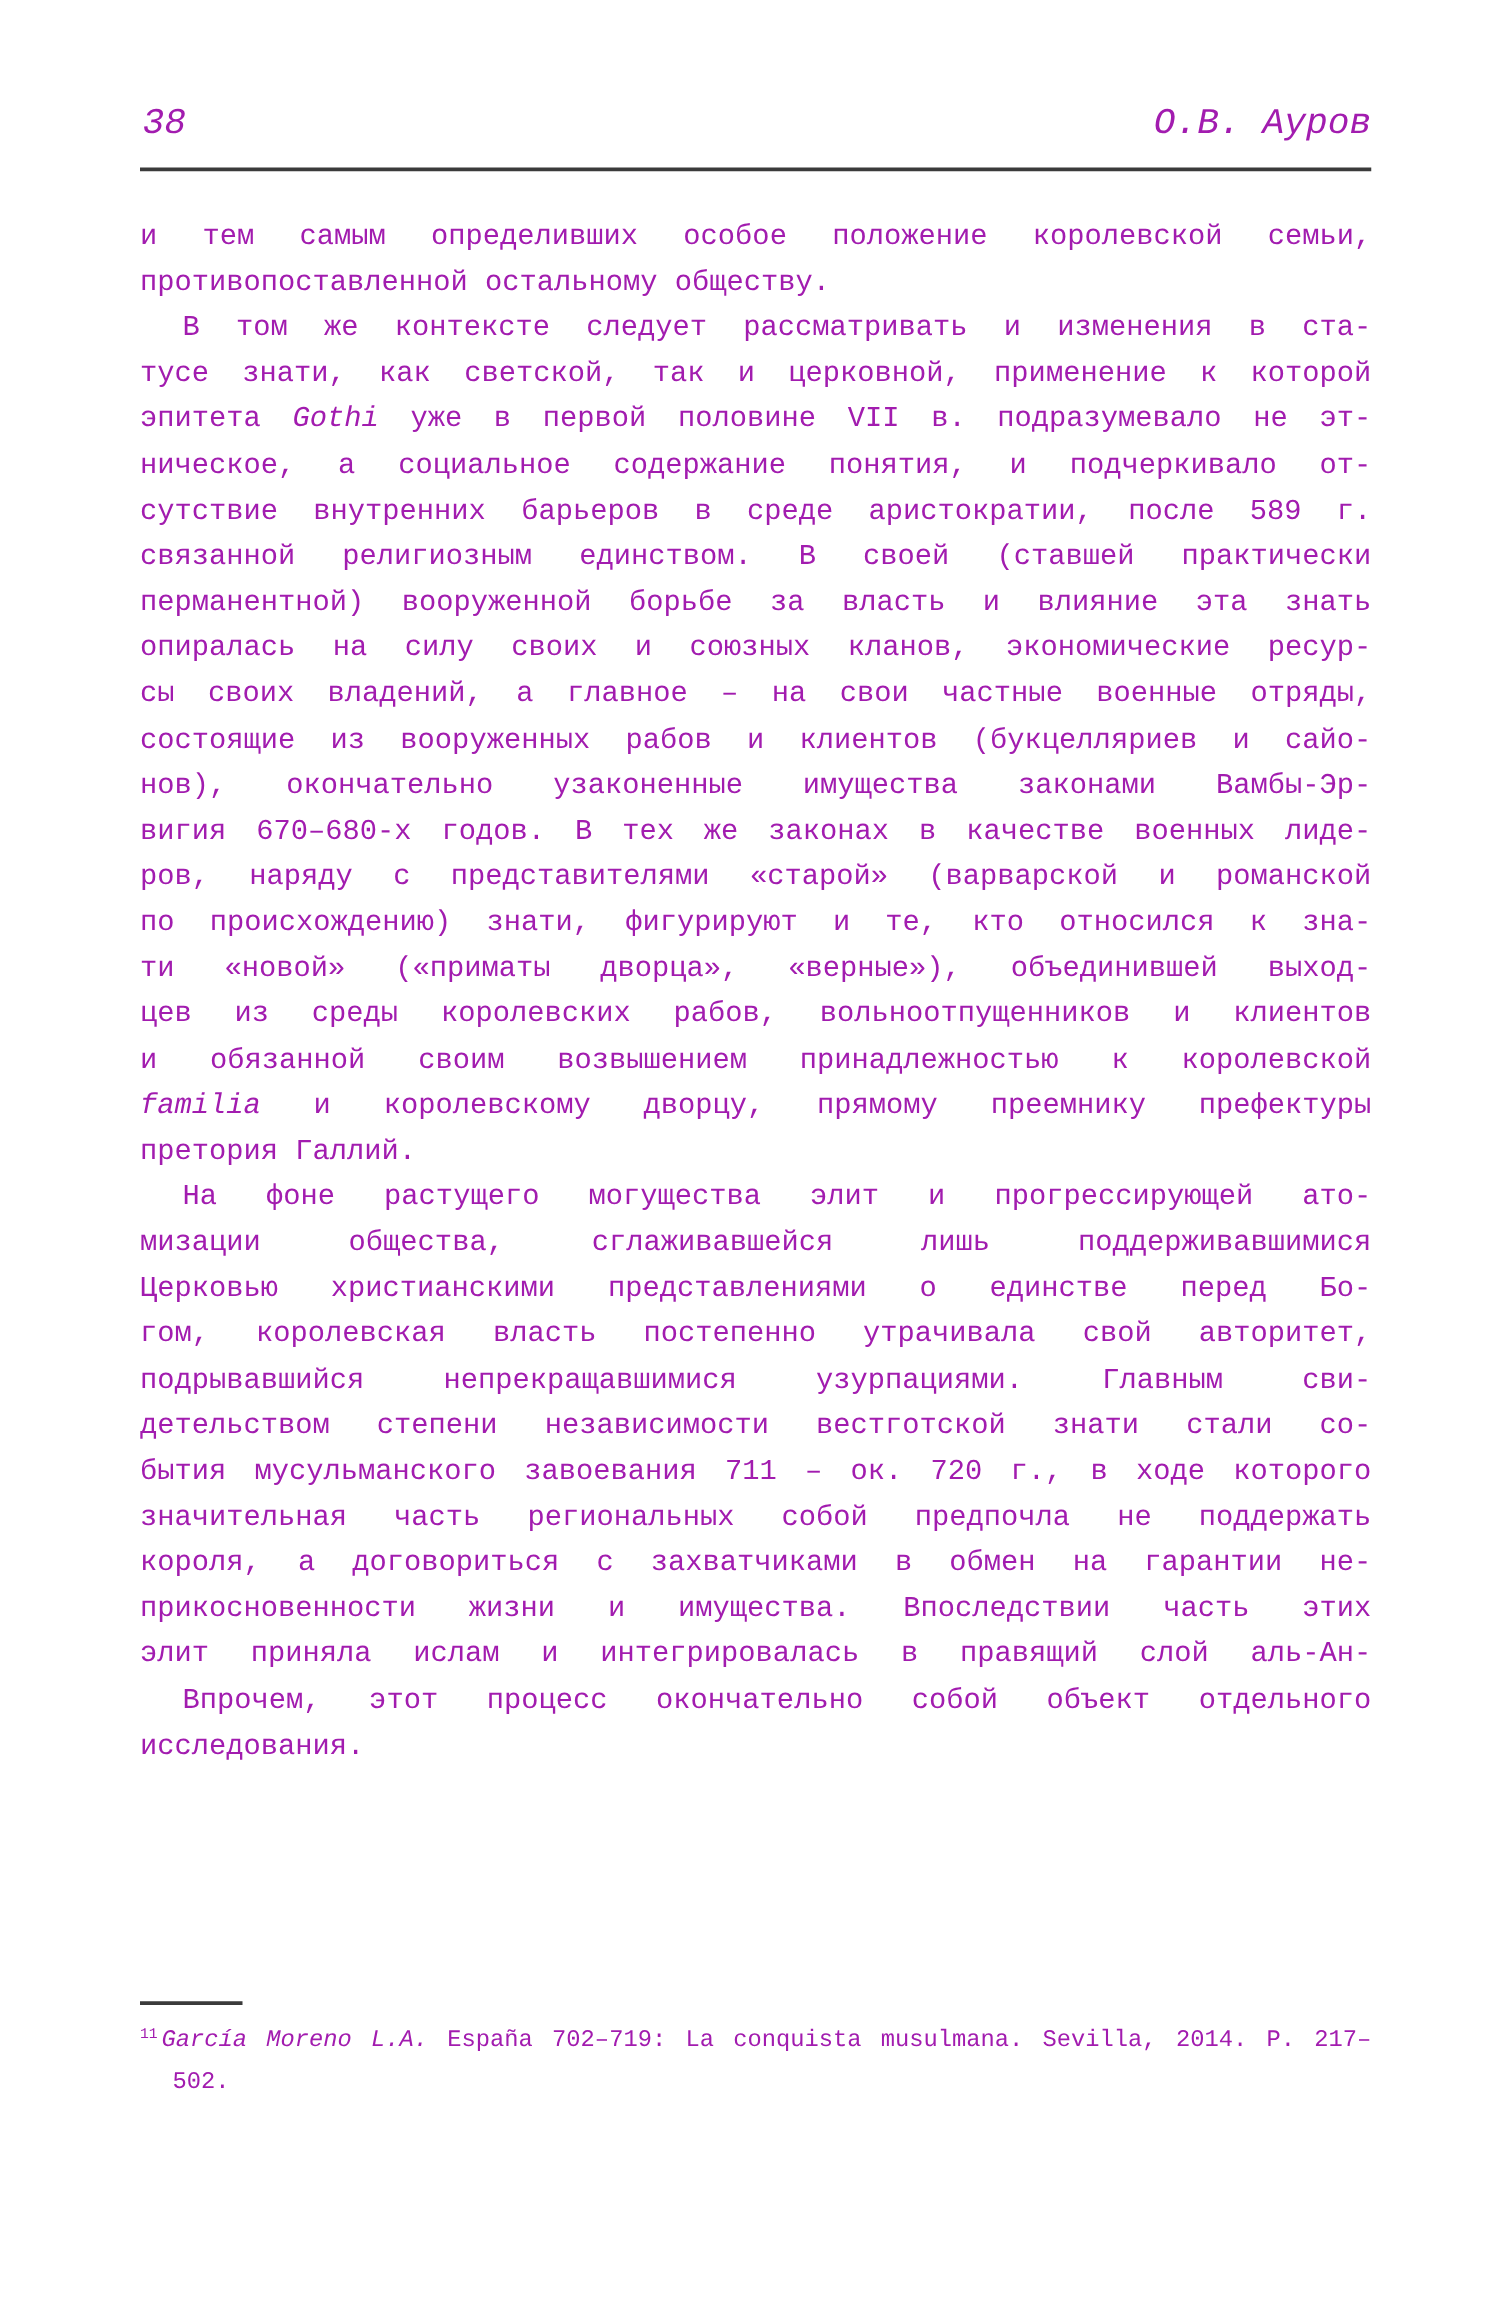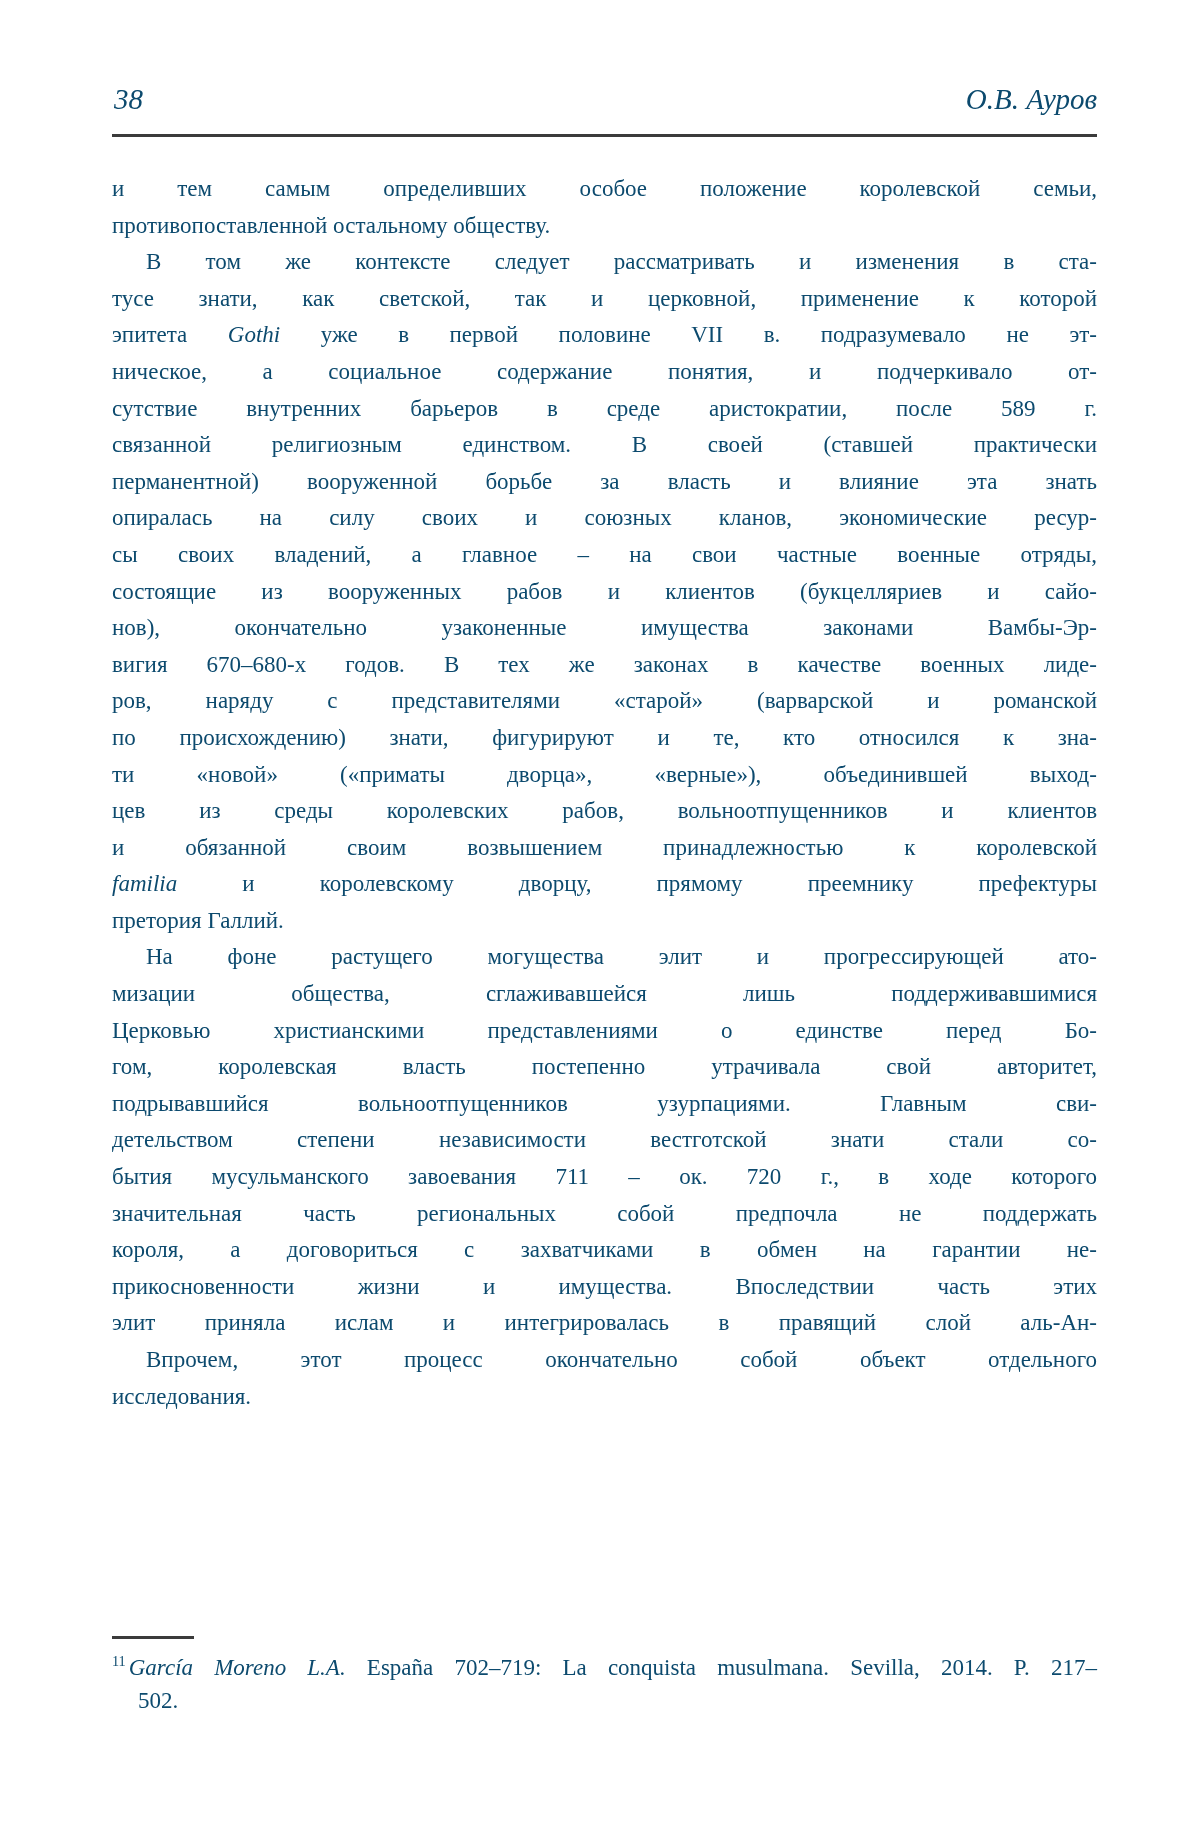--- a/index.html
+++ b/index.html
@@ -5,22 +5,22 @@
   html, body {
     margin: 0;
     padding: 0;
     background: #ffffff;
   }
   .page {
     position: relative;
     width: 1200px;
     height: 1842px;
     background: #ffffff;
-    color: #0c4a6e;
-    font-family: Liberation Serif, serif;
+    color: #a21caf;
+    font-family: Liberation Mono, monospace;
     overflow: hidden;
   }
   
   .header {
     position: absolute;
     top: 82px;
     left: 112px;
     width: 985px;
     height: 34px;
     font-style: italic;
@@ -68,24 +68,24 @@
   }
   em { font-style: italic; }
   sup {
     font-size: 0.62em;
     line-height: 0;
     vertical-align: super;
   }
   
   .footnote {
     position: absolute;
-    top: 1636px;
+    top: 1601px;
     left: 112px;
     width: 985px;
-    font-size: 23px;
+    font-size: 19px;
     line-height: 33px;
   }
   .footnote-rule {
     width: 82px;
     height: 0;
     border-top: 3px solid #3b3b3b;
     margin-bottom: 12px;
   }
   .footnote-text {
     padding-left: 26px;
@@ -131,21 +131,21 @@
         <div class="line"><span>цев из среды королевских рабов, вольноотпущенников и клиентов</span></div>
         <div class="line"><span>и обязанной своим возвышением принадлежностью к королевской</span></div>
         <div class="line"><em>familia</em><span> и королевскому дворцу, прямому преемнику префектуры</span></div>
         <div class="line last"><span>претория Галлий.</span></div>
       </div>
       <div class="para">
         <div class="line first indent"><span>На фоне растущего могущества элит и прогрессирующей ато-</span></div>
         <div class="line"><span>мизации общества, сглаживавшейся лишь поддерживавшимися</span></div>
         <div class="line"><span>Церковью христианскими представлениями о единстве перед Бо-</span></div>
         <div class="line"><span>гом, королевская власть постепенно утрачивала свой авторитет,</span></div>
-        <div class="line"><span>подрывавшийся вольноотпущенников узурпациями. Главным сви-</span></div>
+        <div class="line"><span>подрывавшийся непрекращавшимися узурпациями. Главным сви-</span></div>
         <div class="line"><span>детельством степени независимости вестготской знати стали со-</span></div>
         <div class="line"><span>бытия мусульманского завоевания 711 – ок. 720 г., в ходе которого</span></div>
         <div class="line"><span>значительная часть региональных собой предпочла не поддержать</span></div>
         <div class="line"><span>короля, а договориться с захватчиками в обмен на гарантии не-</span></div>
         <div class="line"><span>прикосновенности жизни и имущества. Впоследствии часть этих</span></div>
         <div class="line"><span>элит приняла ислам и интегрировалась в правящий слой аль-Ан-</span></div>
       </div>
       <div class="para">
         <div class="line first indent"><span>Впрочем, этот процесс окончательно собой объект отдельного</span></div>
         <div class="line last"><span>исследования.</span></div>

